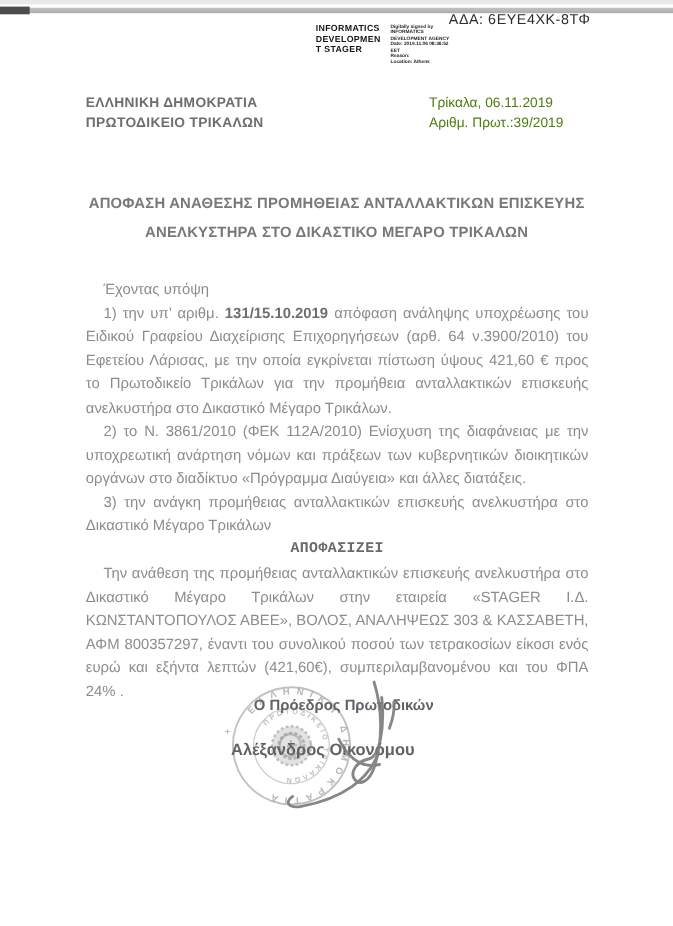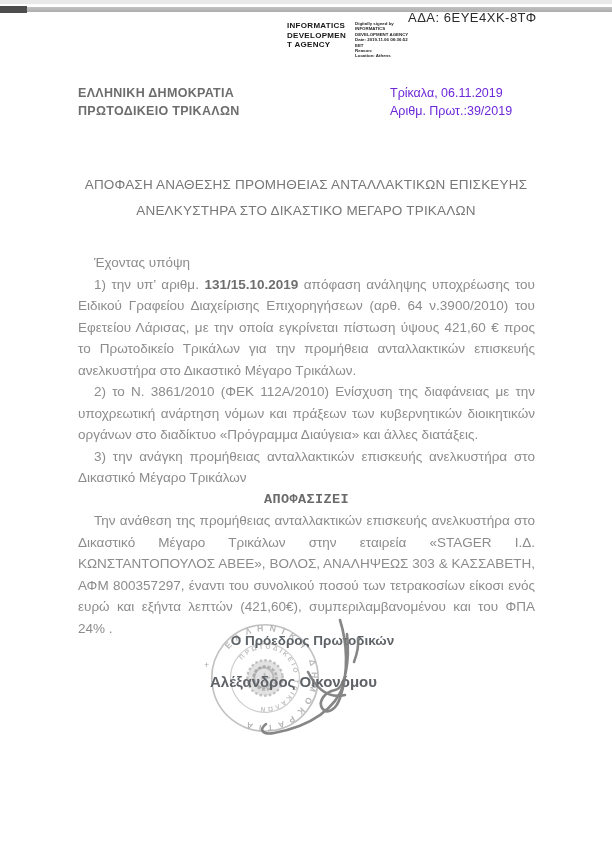--- a/index.html
+++ b/index.html
@@ -16,24 +16,24 @@
   .ada{position:absolute;left:408px;top:6px;font-size:13px;letter-spacing:0.5px;
     color:#2c2c2c;white-space:nowrap;}
   
   .digi{position:absolute;left:287px;top:17px;display:flex;gap:9px;align-items:flex-start;}
   .digi-agency{font-weight:bold;font-size:8px;line-height:9.5px;color:#161616;letter-spacing:0.3px;white-space:nowrap;}
   .digi-details{font-size:4.4px;line-height:5.4px;color:#242424;font-weight:bold;white-space:nowrap;}
   
   .hdr-left{position:absolute;left:78px;top:80px;font-weight:bold;font-size:12.5px;
     line-height:18px;color:#6d6d6d;letter-spacing:0.3px;white-space:nowrap;}
   .hdr-right{position:absolute;left:390px;top:80px;font-size:12.5px;line-height:18px;
-    color:#6d28d9;white-space:nowrap;}
+    color:#4d7c0f;white-space:nowrap;}
   
   .title{position:absolute;left:0;top:168px;width:612px;text-align:center;
-    font-weight:normal;font-size:13.5px;line-height:26px;color:#787878;letter-spacing:0.2px;}
+    font-weight:bold;font-size:13.5px;line-height:26px;color:#787878;letter-spacing:0.2px;}
   
   .body{position:absolute;left:78px;top:248px;width:457px;
     font-size:13.5px;line-height:21.5px;color:#8c8c8c;text-align:justify;}
   .body p{margin:0;text-indent:16px;}
   .body p.intro{text-align:left;}
   .body b{color:#6e6e6e;}
   .body p.decide{text-align:center;text-indent:0;font-weight:bold;color:#6a6a6a;letter-spacing:0.4px;font-family:Liberation Mono, monospace;}
   
   .stamp-svg{position:absolute;left:192px;top:601px;width:146px;height:146px;
     transform:rotate(-7deg);opacity:0.85;}
@@ -52,21 +52,21 @@
   <div class="top-band">
     <span class="band-dark"></span>
   </div>
 
   <div class="ada">ΑΔΑ: 6ΕΥΕ4ΧΚ-8ΤΦ</div>
 
   <div class="digi">
     <div class="digi-agency">
       <div>INFORMATICS</div>
       <div>DEVELOPMEN</div>
-      <div>T AGENCY</div>
+      <div>T STAGER</div>
     </div>
     <div class="digi-details">
       <div>Digitally signed by</div>
       <div>INFORMATICS</div>
       <div>DEVELOPMENT AGENCY</div>
       <div>Date: 2019.11.06 08:36:52</div>
       <div>EET</div>
       <div>Reason:</div>
       <div>Location: Athens</div>
     </div>

